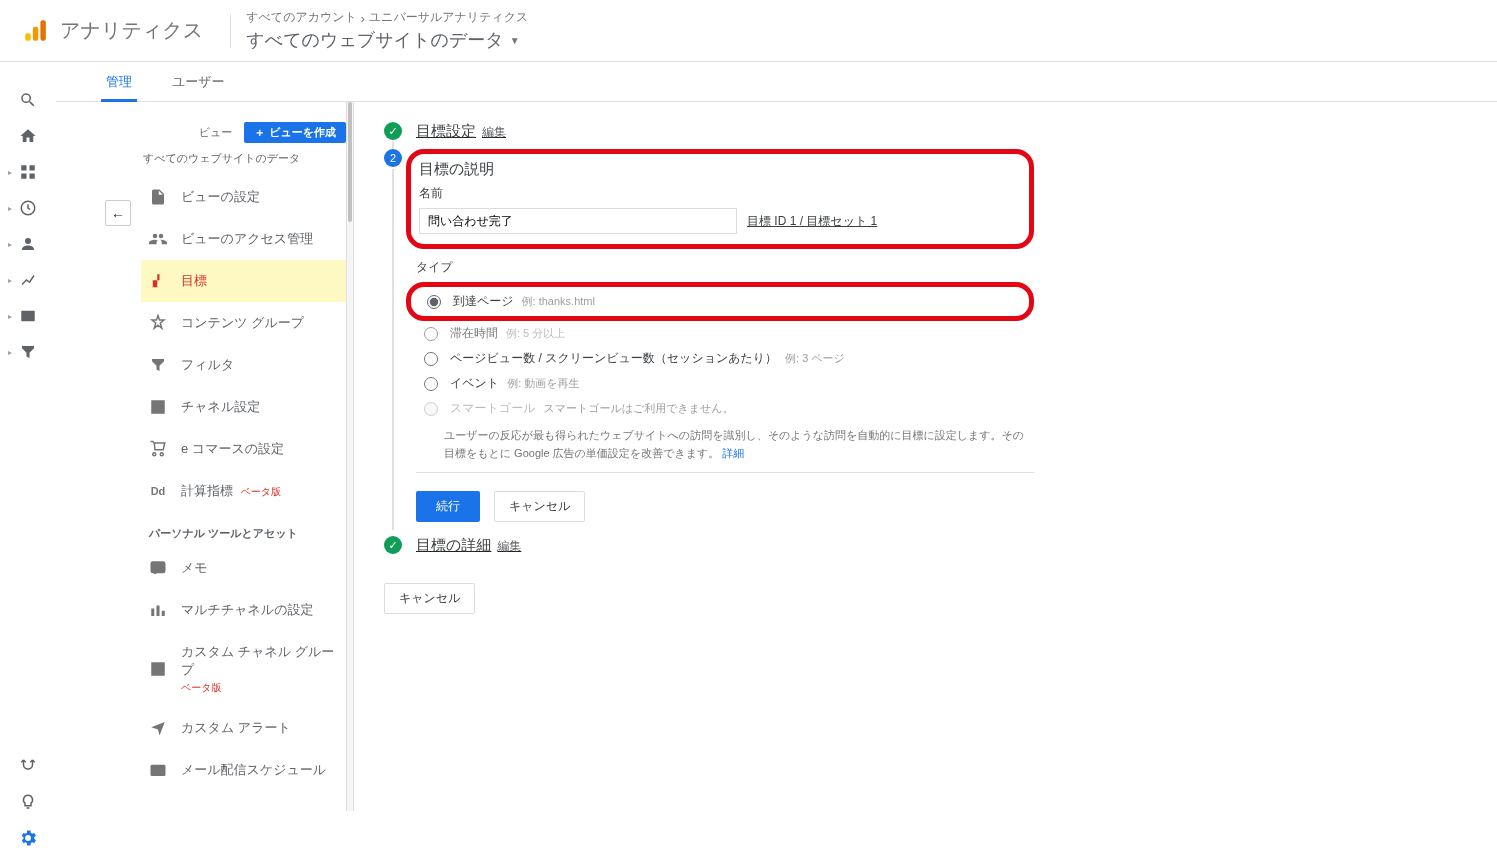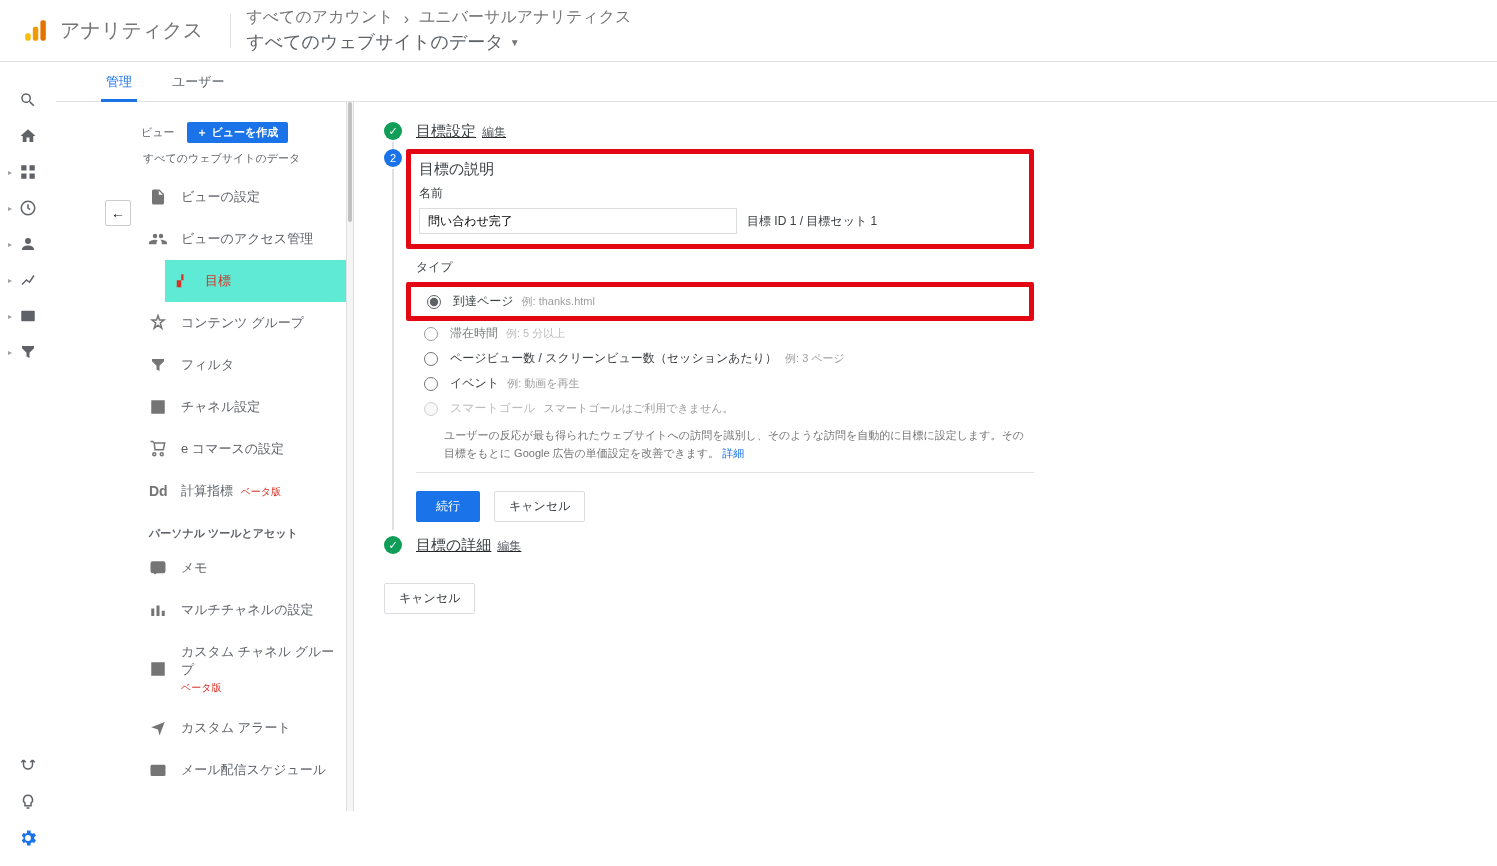--- a/index.html
+++ b/index.html
@@ -3,21 +3,21 @@
   <meta charset="utf-8">
   <style>
     * { box-sizing: border-box; margin: 0; padding: 0; }
     body { font-family: "Hiragino Sans", "Meiryo", sans-serif; font-size: 13px; color: #212121; background: #fff; overflow: hidden; }
     
     
     .top-header { height: 62px; display: flex; align-items: center; padding: 0 10px; border-bottom: 1px solid #e0e0e0; }
     .ga-logo { width: 26px; height: 26px; margin: 0 12px; }
     .product-name { font-size: 20px; color: #757575; font-weight: 400; margin-right: 12px; }
     .header-sep { width: 1px; height: 34px; background: #e0e0e0; margin: 0 15px; }
-    .account-path { font-size: 16px; color: #757575; display: flex; align-items: flex-end; gap: 10px; }
+    .account-path { font-size: 12px; color: #757575; display: flex; align-items: flex-end; gap: 4px; }
     .view-title { font-size: 18px; color: #5f6368; display: flex; align-items: center; gap: 6px; margin-top: 2px; }
     .dropdown-tri { font-size: 10px; color: #757575; }
     
     
     .left-rail { position: absolute; left: 0; top: 62px; bottom: 0; width: 56px; display: flex; flex-direction: column; align-items: center; padding-top: 20px; gap: 0; background: #fff; }
     .rail-icon { width: 56px; height: 36px; display: flex; align-items: center; justify-content: center; color: #5f6368; cursor: pointer; position: relative; }
     .rail-icon .tri { position: absolute; left: 8px; font-size: 8px; color: #9e9e9e; }
     .rail-bottom { margin-top: auto; margin-bottom: 10px; display: flex; flex-direction: column; gap: 0; align-items: center; width: 100%; }
     .rail-icon.gear svg { fill: #1a73e8; }
     
@@ -29,26 +29,26 @@
     
     
     .main-area { position: absolute; left: 56px; right: 0; top: 102px; bottom: 0; overflow: auto; }
     .content-shell { margin-left: 80px; margin-top: 0; display: flex; }
     
     
     .back-arrow { position: absolute; left: 105px; top: 200px; width: 26px; height: 26px; border: 1px solid #ccc; border-radius: 2px; display: flex; align-items: center; justify-content: center; background: #fff; cursor: pointer; font-size: 14px; }
     
     
     .admin-col { width: 210px; padding: 20px 0 20px 5px; }
-    .col-header { display: flex; align-items: center; gap: 12px; margin-bottom: 8px; }
+    .col-header { display: flex; align-items: center; gap: 12px; margin-bottom: 8px; justify-content: flex-end; }
     .col-header-label { font-size: 11px; color: #5f6368; }
     .create-btn { background: #1a73e8; color: #fff; font-size: 11px; padding: 3px 10px; border-radius: 2px; border: none; cursor: pointer; display: inline-flex; align-items: center; gap: 4px; font-weight: bold; }
     .col-subtitle { font-size: 11px; color: #5f6368; margin-bottom: 10px; margin-left: 2px; }
     .admin-item { display: flex; align-items: center; gap: 14px; padding: 12px 8px; color: #5f6368; font-size: 13px; cursor: pointer; }
-    .admin-item.active { background: #5eead4; color: #d93025; margin-left: 24px; }
+    .admin-item.active { background: #fef9c3; color: #d93025; }
     .admin-item.active svg { fill: #d93025; }
     .admin-item svg { fill: #757575; flex-shrink: 0; }
     .admin-section-title { font-size: 11px; color: #5f6368; font-weight: bold; padding: 14px 8px 6px; }
     .beta { color: #d93025; font-size: 10px; margin-left: 4px; }
     
     
     .col-divider { width: 8px; background: #f5f5f5; border-left: 1px solid #e0e0e0; border-right: 1px solid #e0e0e0; position: relative; }
     .col-divider::before { content: ""; position: absolute; top: 0; left: 1px; right: 1px; height: 120px; background: #c0c0c0; border-radius: 3px; }
     
     
@@ -59,38 +59,38 @@
     .step-badge.done { background: #0f9d58; }
     .step-badge.active { background: #1a73e8; }
     .step-title { font-size: 15px; color: #3c4043; }
     .step-title-row { display: flex; align-items: baseline; gap: 6px; text-decoration: underline; }
     .step-edit { font-size: 12px; color: #5f6368; cursor: pointer; }
     .step-sub { font-size: 12px; color: #5f6368; margin-top: 4px; }
     
     .field-label { font-size: 12px; color: #3c4043; margin: 6px 0 6px; }
     .name-row { display: flex; align-items: center; gap: 10px; }
     .name-input { width: 318px; padding: 5px 8px; border: 1px solid #dadce0; font-size: 12px; }
-    .goal-id-text { font-size: 12px; color: #3c4043; }
+    .goal-id-text { font-size: 12px; color: #3c4043; text-decoration: underline; }
     .radio-row { display: flex; align-items: center; gap: 8px; padding: 4px 0; font-size: 12px; }
     .radio-row input[type=radio] { margin: 0 4px 0 8px; width: 14px; height: 14px; accent-color: #5f6368; cursor: pointer; }
     .radio-row.disabled { color: #bdbdbd; }
     .radio-row.disabled .radio-label { color: #bdbdbd; }
     .radio-label { color: #3c4043; }
     .radio-hint { color: #9e9e9e; font-size: 11px; }
     .smart-desc { font-size: 11px; color: #757575; margin: 6px 0 0 28px; line-height: 1.6; }
     .smart-desc .link { color: #1a73e8; cursor: pointer; }
     
     .btn-row { margin-top: 18px; display: flex; gap: 14px; }
     .btn-primary { background: #1a73e8; color: #fff; border: none; padding: 7px 20px; font-size: 12px; cursor: pointer; border-radius: 2px; }
     .btn-secondary { background: #fff; color: #3c4043; border: 1px solid #dadce0; padding: 6px 14px; font-size: 12px; cursor: pointer; border-radius: 2px; }
     
     .bottom-cancel { margin-top: 28px; }
     
     
-    .hl-box { border: 5px solid #e30613; border-radius: 2px; padding: 6px 8px; margin-left: -10px; }
+    .hl-box { border: 5px solid #e30613; border-radius: 18px; padding: 6px 8px; margin-left: -10px; }
     .hl-box.first { padding-bottom: 10px; }
     .hl-box.second { margin-top: 4px; padding: 2px 8px; }
     
     
     .thin-hr { height: 1px; background: #e0e0e0; border: none; margin: 10px 0 6px; }
   </style>
 </head>
 <body>
 
 <div class="top-header">
@@ -244,21 +244,21 @@
           </svg>
         <span>チャネル設定</span>
       </div>
       <div class="admin-item">
         <svg width="18" height="18" viewBox="0 0 24 24">
             <path d="M7 4h14l-2 9H8zM7 4L5 2H2m5 15a2 2 0 100 4 2 2 0 000-4zm10 0a2 2 0 100 4 2 2 0 000-4z" fill="none" stroke="#757575" stroke-width="2"></path>
           </svg>
         <span>e コマースの設定</span>
       </div>
       <div class="admin-item">
-        <span style="font-size:14px;font-weight:bold;color:#757575;width:18px;text-align:right;">Dd</span>
+        <span style="font-size:11px;font-weight:bold;color:#757575;width:18px;text-align:center;">Dd</span>
         <span>
           <span>計算指標</span>
           <span class="beta">ベータ版</span>
         </span>
       </div>
 
       <div class="admin-section-title">パーソナル ツールとアセット</div>
 
       <div class="admin-item">
         <svg width="18" height="18" viewBox="0 0 24 24" fill="none" stroke="#757575" stroke-width="2">

